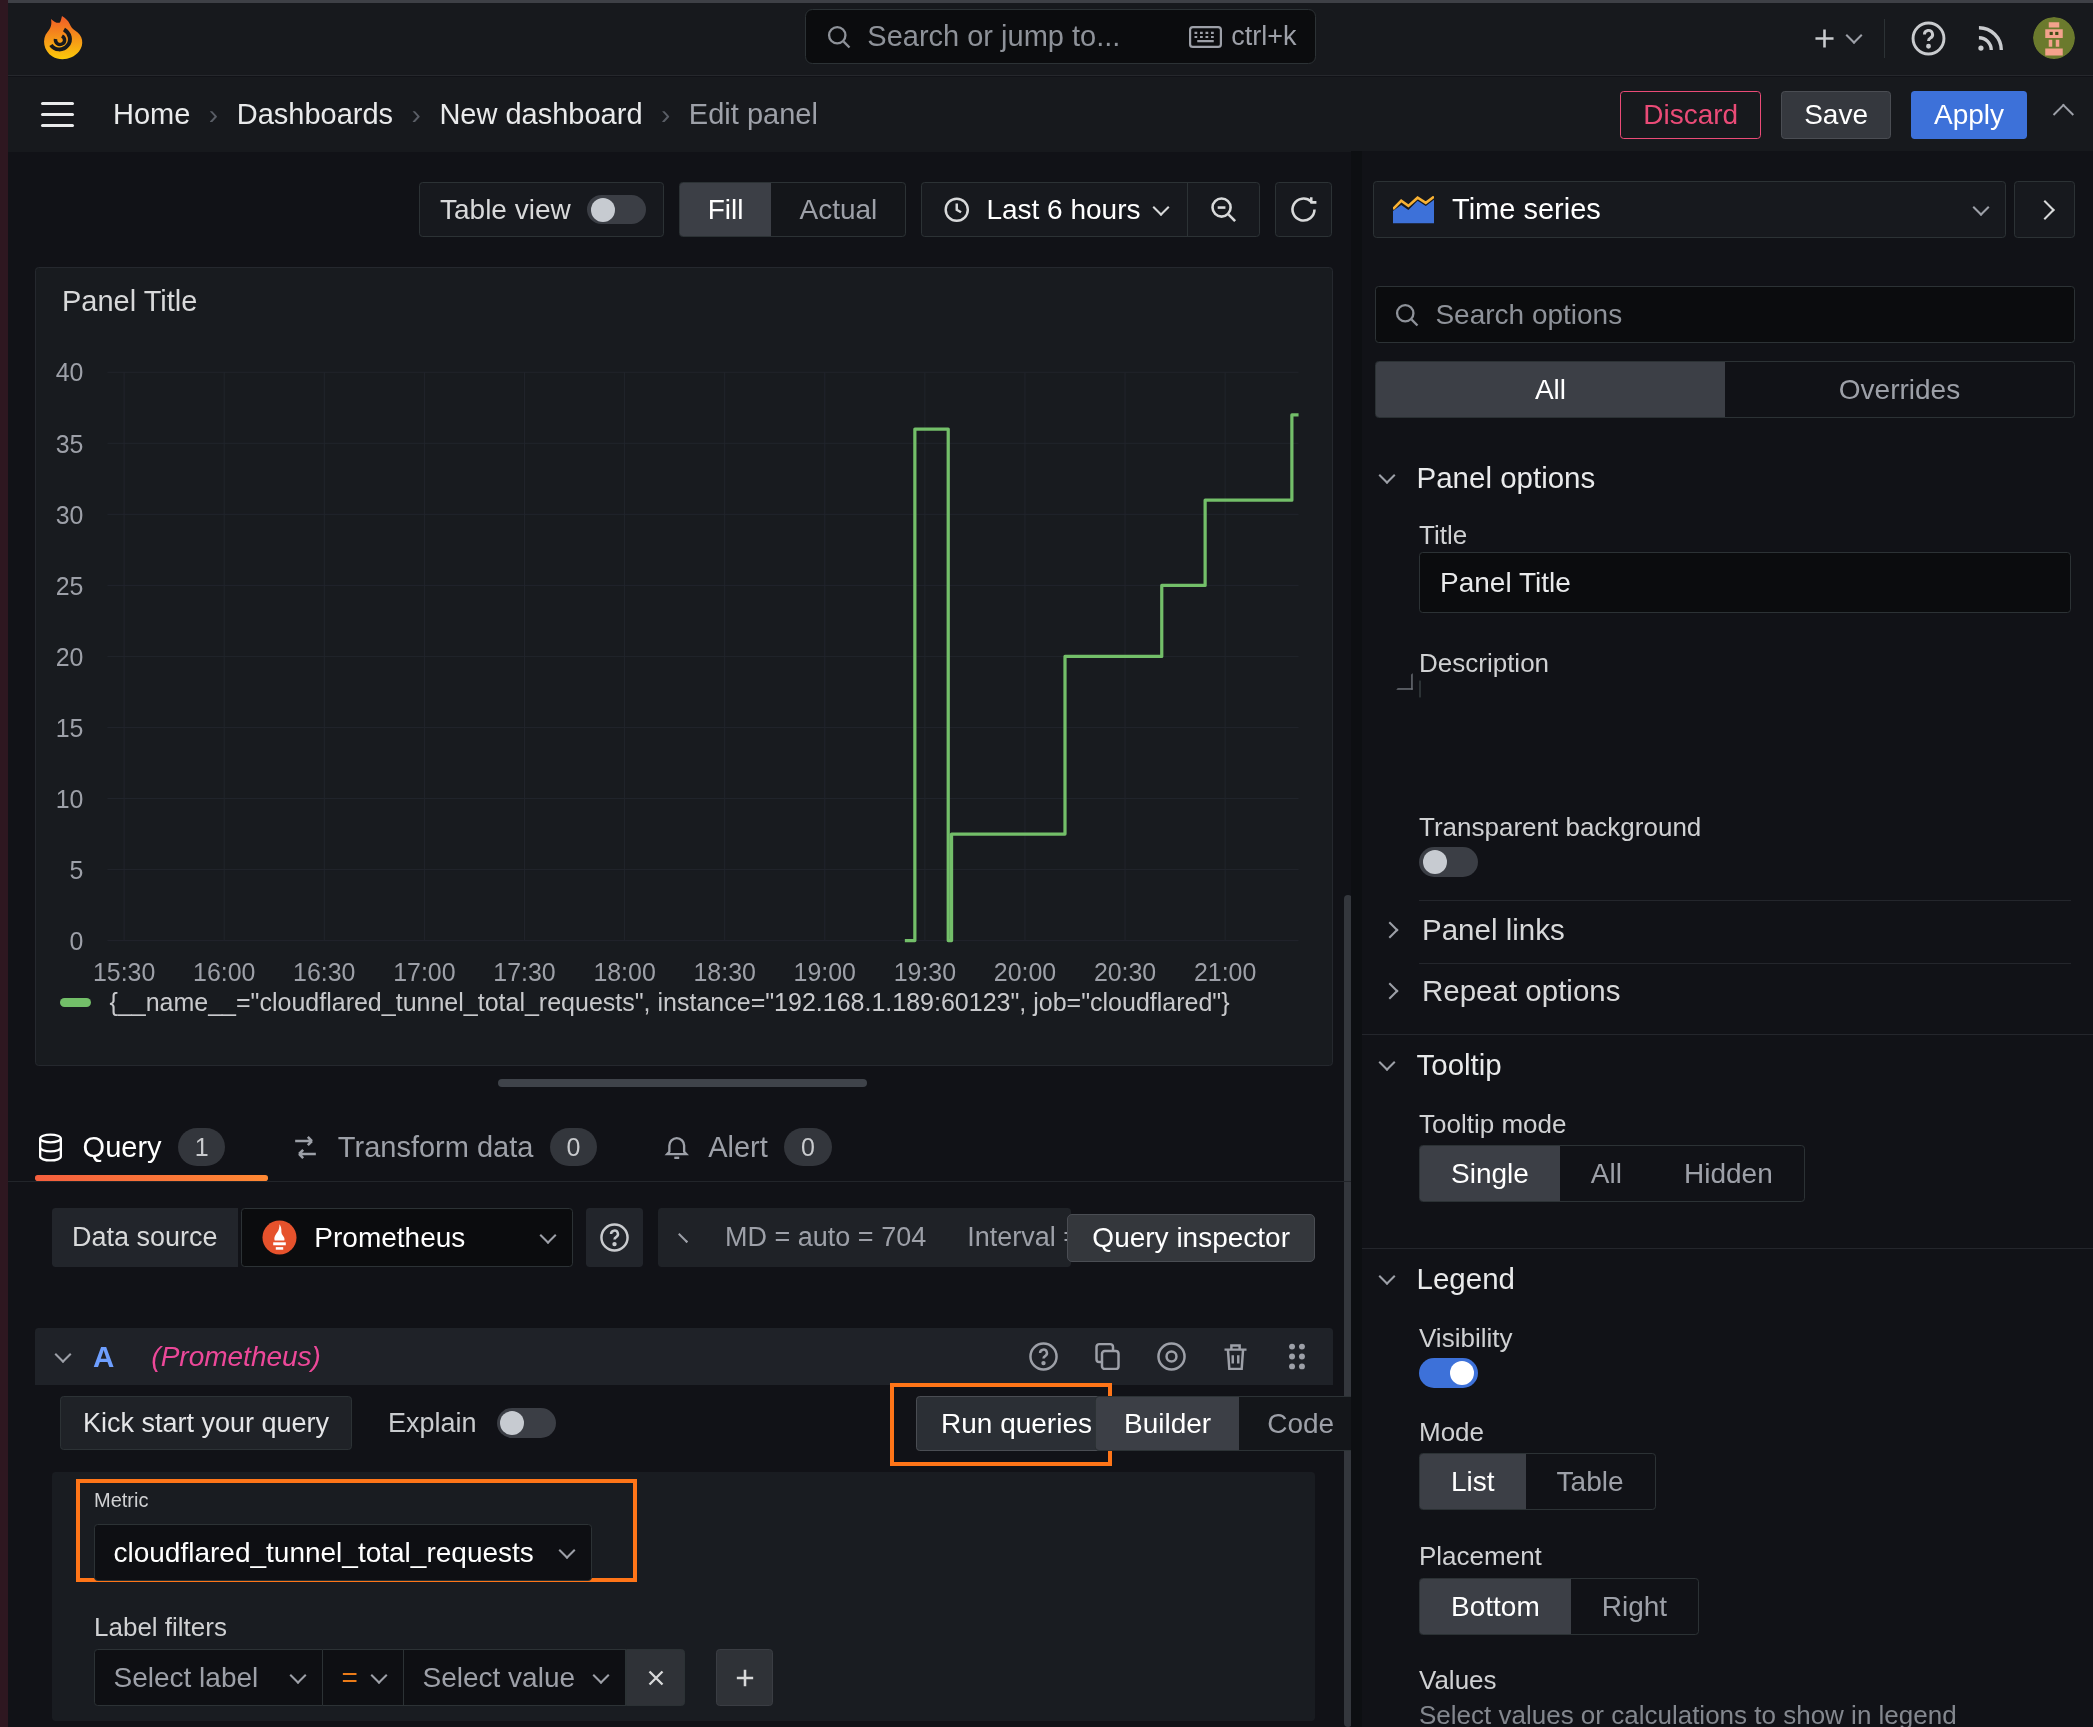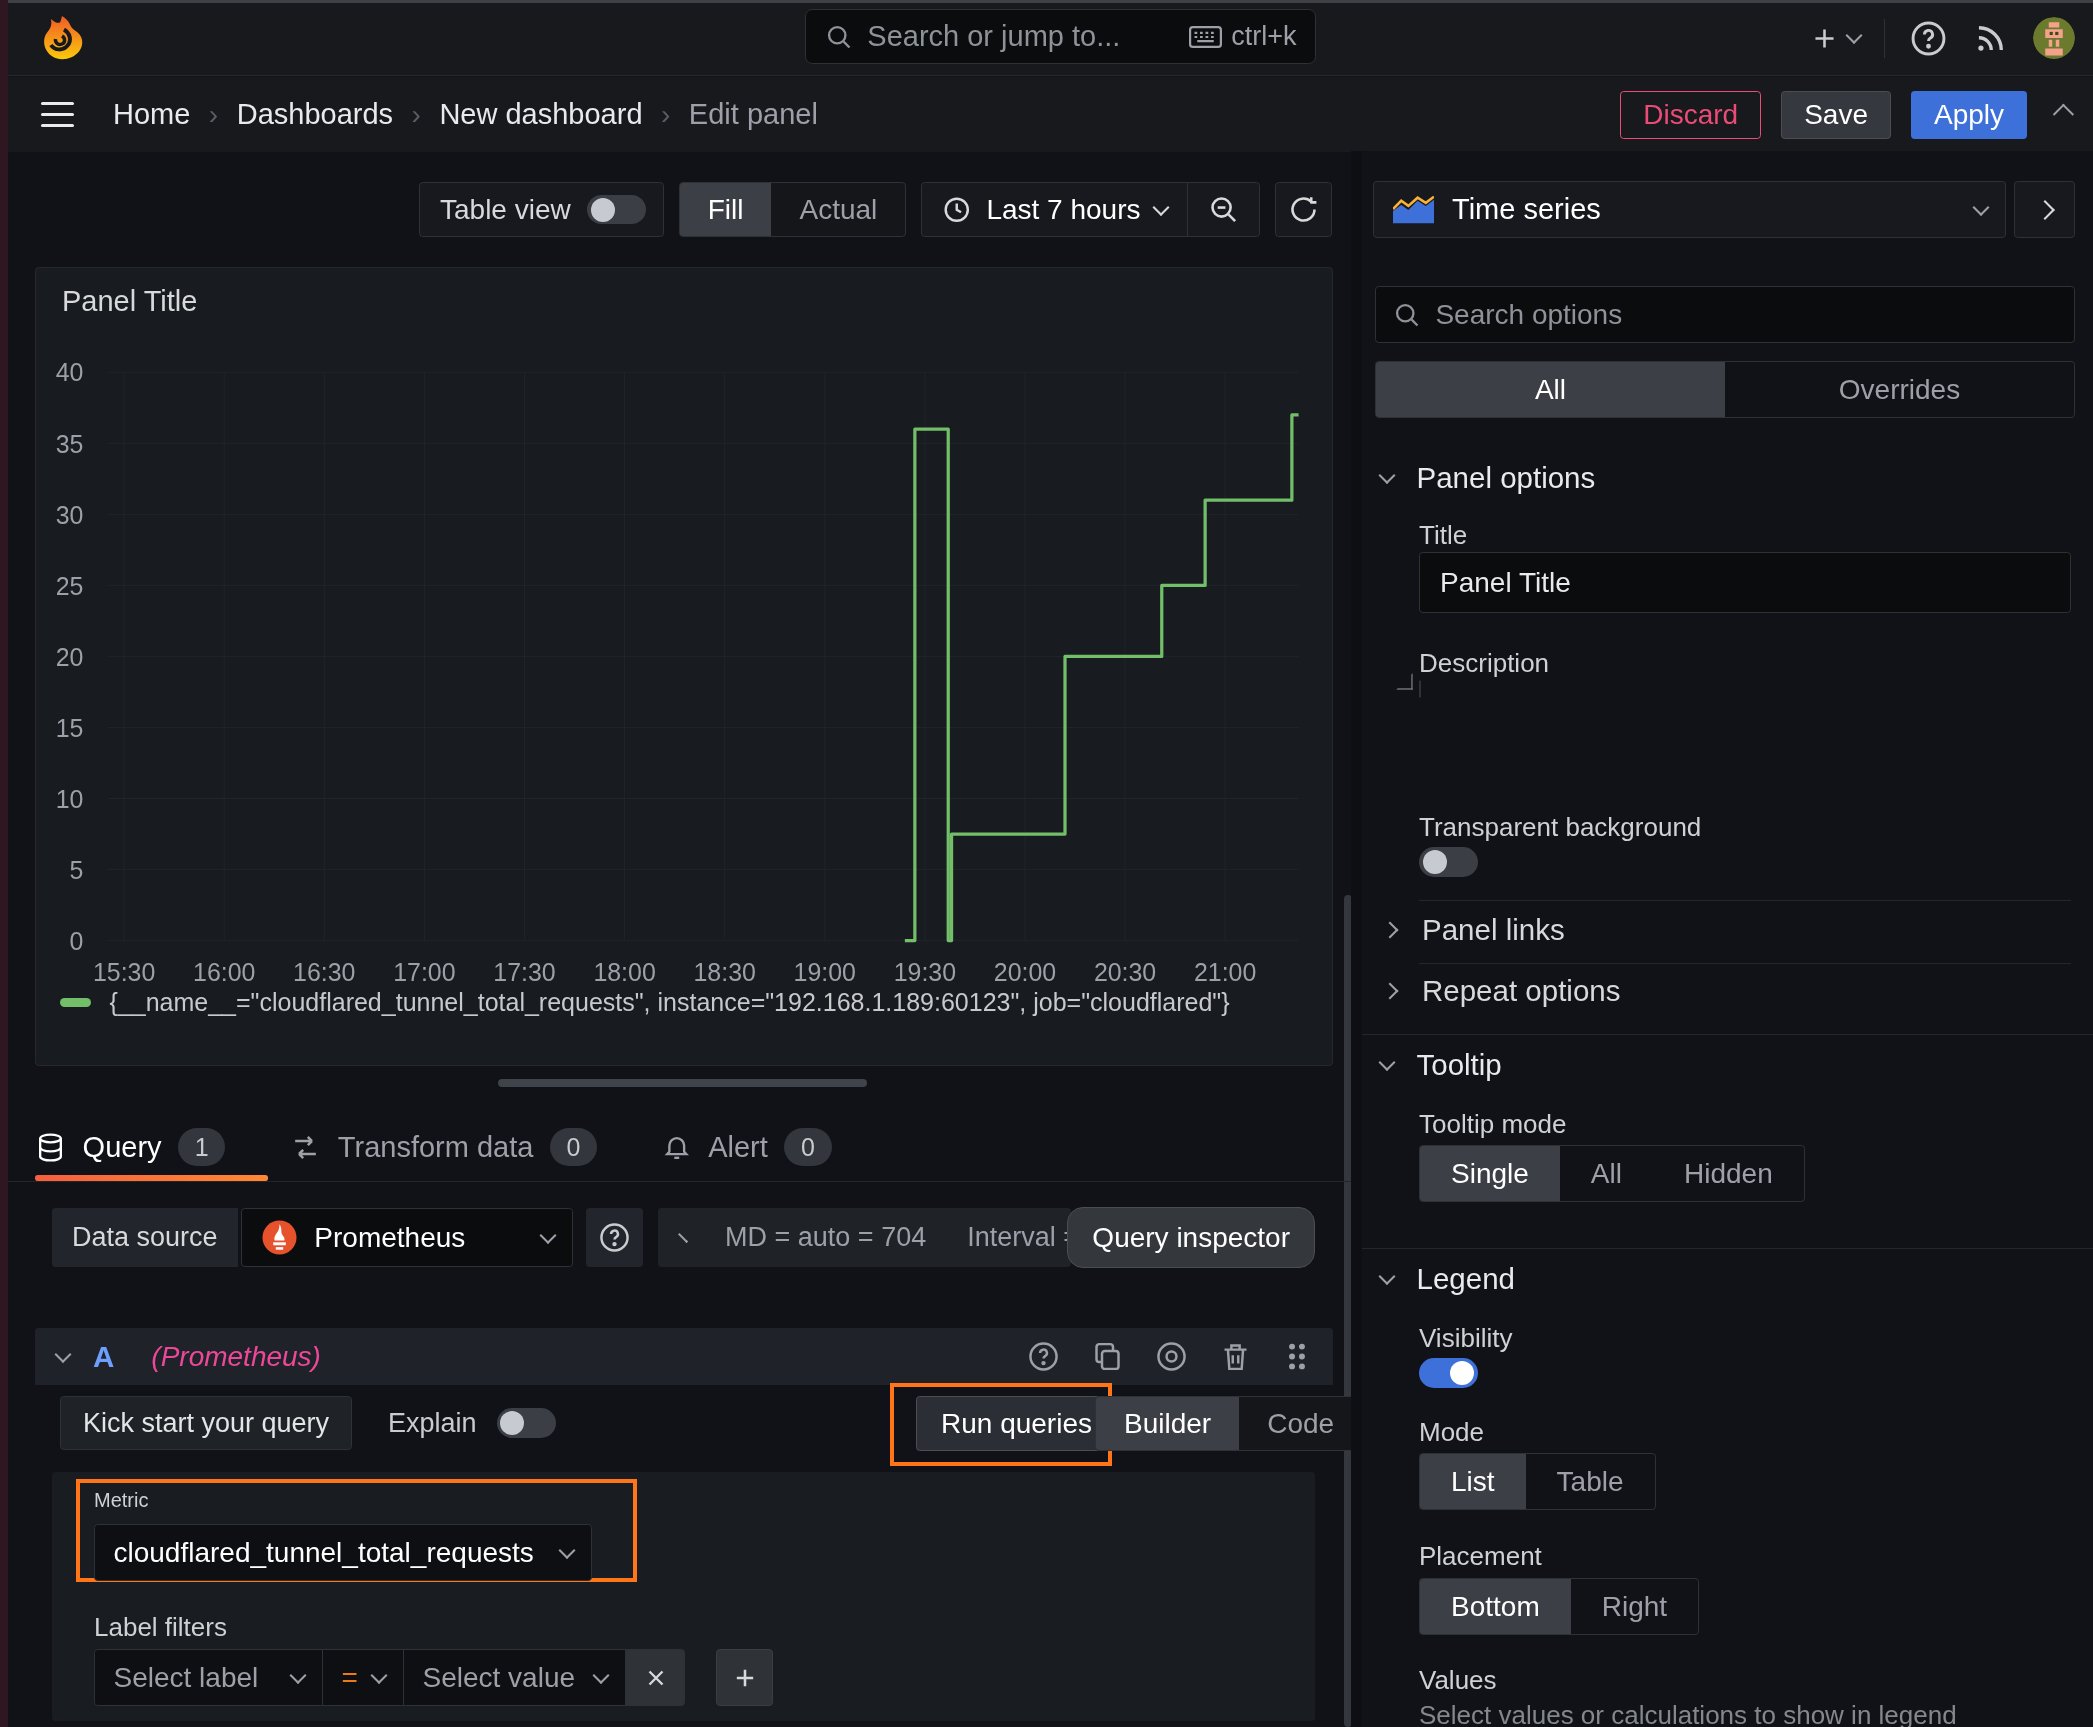--- a/index.html
+++ b/index.html
@@ -65,21 +65,21 @@
   .badge{background:#33363c;color:#c9cbce;border-radius:20px;font-size:25px;padding:4.6px 16.6px;}
   .tab-underline{position:absolute;left:0px;bottom:0;width:233px;height:6.5px;border-radius:2.8px;background:linear-gradient(90deg,#f55f3e,#ff8833);}
   .tabsdivider{left:0;top:1181px;width:1351px;height:0.9px;background:#22252a;}
   
   .dsrow{left:52px;top:1208px;width:1263px;height:59px;display:flex;align-items:center;}
   .dschip{background:#22252b;border-radius:3.7px 0 0 3.7px;height:59px;display:flex;align-items:center;padding:0 20px;font-size:27px;color:#d8d9da;}
   .dsselect{margin-left:3.7px;width:332px;height:59px;background:#0b0c0e;border:0.9px solid #2c3235;border-radius:3.7px;display:flex;align-items:center;gap:16.6px;padding:0 18.5px;font-size:28px;color:#fff;}
   .helpbtn{margin-left:13px;width:57px;height:59px;background:#22252b;border-radius:3.7px;display:flex;align-items:center;justify-content:center;color:#c9cbce;}
   .optionsbar{margin-left:14.8px;flex:1;height:59px;background:#1f2227;border-radius:3.7px;display:flex;align-items:center;gap:41px;padding:0 24px;overflow:hidden;white-space:nowrap;}
   .optionsbar .t{color:#9da0a8;font-size:27px;}
-  .qibtn{margin-left:-3.7px;height:61px;background:#34373c;border:0.9px solid #4a4d53;border-radius:16px;display:flex;align-items:center;padding:0 24px;font-size:28px;color:#fff;flex:none;}
+  .qibtn{margin-left:-3.7px;height:48px;background:#34373c;border:0.9px solid #4a4d53;border-radius:5px;display:flex;align-items:center;padding:0 24px;font-size:28px;color:#fff;flex:none;}
   
   .qahdr{left:35px;top:1328px;width:1298px;height:57px;background:#1f2228;border-radius:3.7px 3.7px 0 0;display:flex;align-items:center;padding:0 22px;gap:24px;}
   .qref{color:#6e9fff;font-size:29.5px;font-weight:bold;}
   .qds{color:#ec4899;font-size:28px;font-style:italic;margin-left:13px;}
   .qicons{margin-left:auto;display:flex;align-items:center;gap:31px;color:#9da0a8;}
   
   .kickrow{left:52px;top:1396px;width:1263px;height:55px;}
   .kickbtn{position:absolute;left:0;top:0;height:54px;background:#1f2227;border:0.9px solid #2c3235;border-radius:3.7px;display:flex;align-items:center;padding:0 22px;font-size:27px;color:#e4e5e7;margin-left:8px;}
   .explain{position:absolute;left:336px;top:0;height:54px;display:flex;align-items:center;gap:20px;font-size:27px;color:#c9cbce;}
   .runq{position:absolute;left:864px;top:0px;height:55px;background:#2b2f35;border:0.9px solid #4a4d53;border-radius:3.7px;display:flex;align-items:center;padding:0 24px;font-size:28px;color:#fff;}
@@ -236,21 +236,21 @@
       <span class="opt">Actual</span>
     </span>
     <span class="tbox tgroup">
       <span class="part">
         <span>
           <svg width="29.5" height="29.5" viewBox="0 0 24 24" fill="none" stroke="#d8d9da" stroke-width="2">
               <circle cx="12" cy="12" r="9"></circle>
               <path d="M12 7v5l3.5 2"></path>
             </svg>
         </span>
-        <span style="font-size:28px;color:#fff;">Last 7 hours</span>
+        <span style="font-size:28px;color:#fff;">Last 6 hours</span>
         <i class="chev down white"></i>
       </span>
       <span class="sepline"></span>
       <span class="part">
         <svg width="31" height="31" viewBox="0 0 24 24" fill="none" stroke="#d8d9da" stroke-width="2">
             <circle cx="10.5" cy="10.5" r="7"></circle>
             <path d="M16 16l5 5"></path>
             <path d="M7.5 10.5h6"></path>
           </svg>
       </span>

